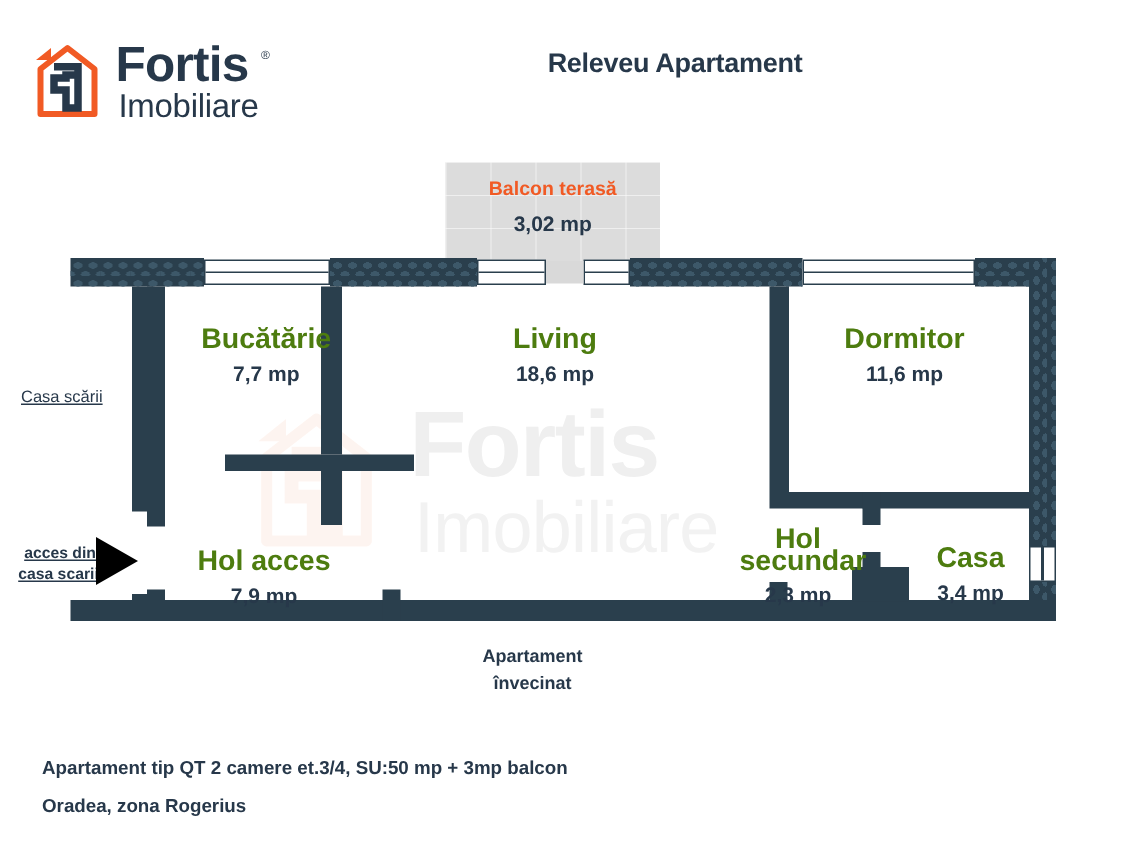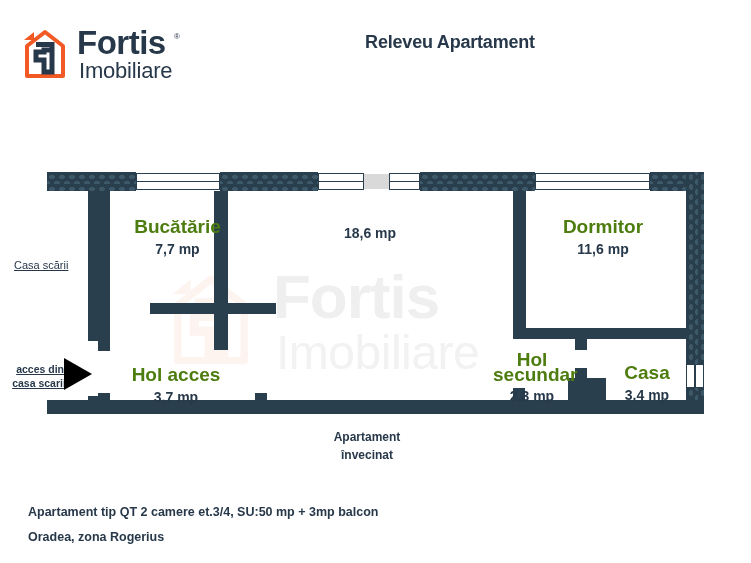--- a/index.html
+++ b/index.html
@@ -96,21 +96,21 @@
   .room .r-area{font-size:14px;font-weight:bold;color:#27384a;line-height:19px;margin-top:5px;}
 
   
   .note{position:absolute;font-size:11px;color:#27384a;line-height:14px;text-decoration:underline;}
   .note.small{font-size:10.5px;font-weight:bold;}
 
   #arrow{position:absolute;left:64px;top:358px;width:0;height:0;
       border-top:16px solid transparent;border-bottom:16px solid transparent;
       border-left:28px solid #000000;}
 
-  #neighbour{position:absolute;left:302px;top:428px;width:130px;text-align:center;
+  #neighbour{position:absolute;left:290px;top:428px;width:130px;text-align:center;
       font-size:12px;font-weight:bold;color:#27384a;line-height:18px;}
 
   
   #footer{position:absolute;left:28px;top:500px;width:620px;}
   #footer div{font-size:12.5px;font-weight:bold;color:#27384a;line-height:25px;}
 </style>
 </head>
 <body>
 
 <div id="header">
@@ -136,20 +136,24 @@
     <svg class="wm-mark" viewBox="0 0 46 52">
       <path d="M5 18 L23 4 L41 18 L41 48 L5 48 Z" fill="none" stroke="#fdece4" stroke-width="4" stroke-linejoin="round"></path>
       <path d="M2 12 L12 4 L12 12 Z" fill="#fdece4"></path>
       <path d="M30 14 L30 44 L22 44 L22 32 L14 32 L14 24 L22 24 L22 22 L30 22" fill="none" stroke="#fdece4" stroke-width="5"></path>
       <rect x="14" y="14" width="16" height="5" fill="#fdece4"></rect>
     </svg>
     <div class="wm-word">Fortis</div>
     <div class="wm-sub">Imobiliare</div>
   </div>
 
+  <div id="balcony">
+    <div class="bl-name">Balcon terasă</div>
+    <div class="bl-area">3,02 mp</div>
+  </div>
 
   <div class="wall tex" style="left:47px;  top:172px; width:89px;  height:19px;"></div>
   <div class="wall tex" style="left:220px; top:172px; width:98px;  height:19px;"></div>
   <div class="wall tex" style="left:420px; top:172px; width:115px; height:19px;"></div>
   <div class="wall tex" style="left:650px; top:172px; width:54px;  height:19px;"></div>
 
   <div class="wall texv" style="left:686px; top:172px; width:18px; height:192px;"></div>
   <div class="wall texv" style="left:686px; top:388px; width:18px; height:26px;"></div>
 
   <div class="window vert" style="left:686px; top:364px; width:18px; height:24px;"></div>
@@ -186,31 +190,32 @@
   <div class="wall" style="left:575px; top:368px; width:12px; height:12px;"></div>
 
   <div class="wall" style="left:513px; top:388px; width:12px; height:14px;"></div>
 
   <div class="room" style="left:115px; top:219px; width:125px;">
     <div class="r-name">Bucătărie</div>
     <div class="r-area">7,7 mp</div>
   </div>
 
   <div class="room" style="left:310px; top:219px; width:120px;">
+    <div class="r-name">Living</div>
     <div class="r-area">18,6 mp</div>
   </div>
 
   <div class="room" style="left:542px; top:219px; width:122px;">
     <div class="r-name">Dormitor</div>
     <div class="r-area">11,6 mp</div>
   </div>
 
   <div class="room" style="left:115px; top:367px; width:122px;">
     <div class="r-name">Hol acces</div>
-    <div class="r-area">3,7 mp</div>
+    <div class="r-area">7,9 mp</div>
   </div>
 
   <div class="room" style="left:493px; top:352px; width:78px;">
     <div class="r-name" style="line-height:15px;text-align:center;">Hol secundar</div>
     <div class="r-area">2,3 mp</div>
   </div>
 
   <div class="room" style="left:608px; top:365px; width:78px;">
     <div class="r-name">Casa</div>
     <div class="r-area">3,4 mp</div>

